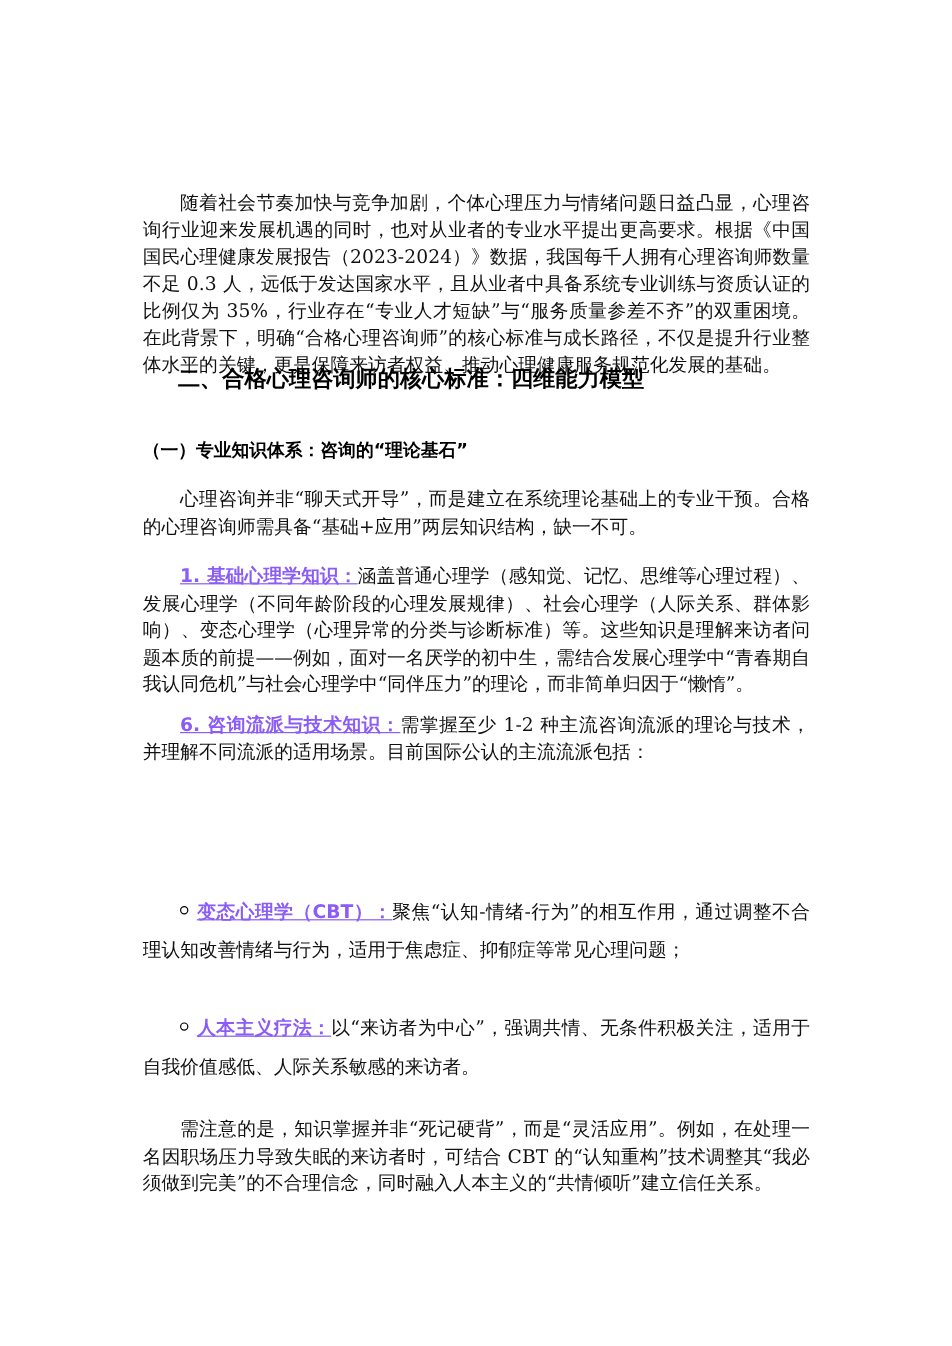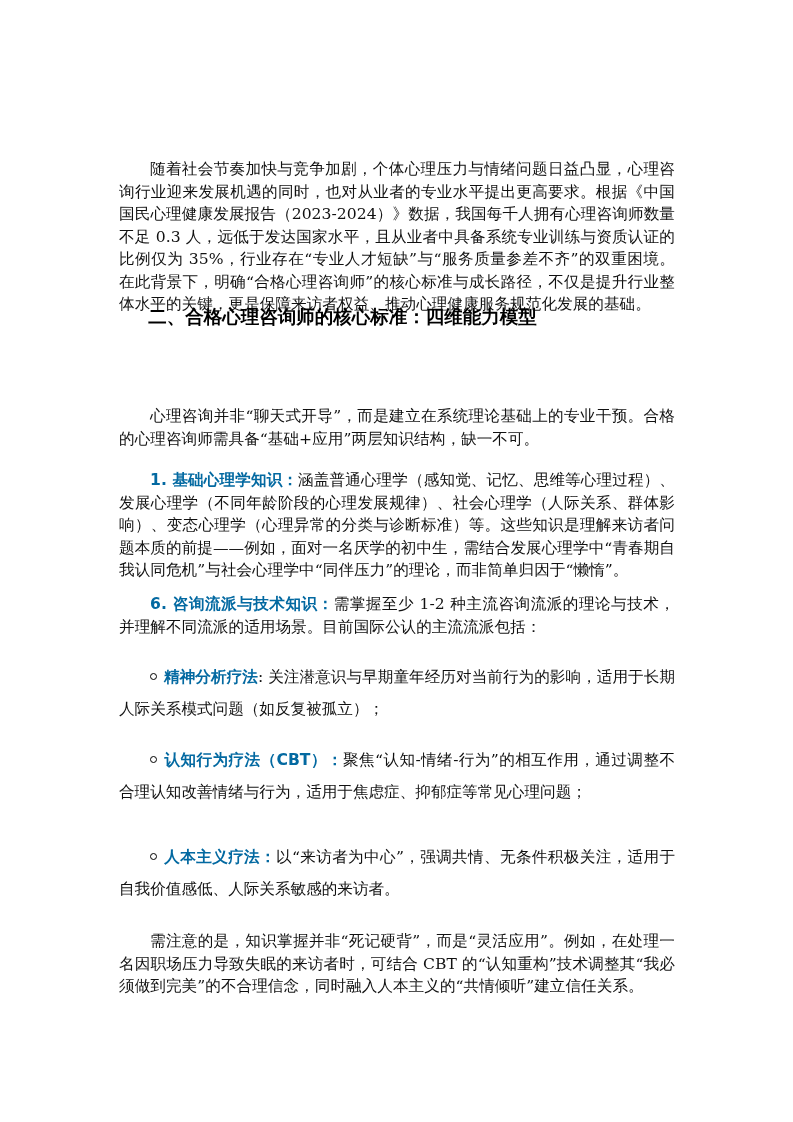--- a/index.html
+++ b/index.html
@@ -53,21 +53,22 @@
       font-family: "DejaVu Sans", "Liberation Sans", sans-serif;
       font-weight: bold;
       font-size: 14.8px;
       line-height: 22px;
       margin: 0;
       color: #000;
     }
     .bold-lead {
       font-family: "DejaVu Sans", "Liberation Sans", sans-serif;
       font-weight: bold;
-      color: #0369a1;
+      color: #8b5cf6;
+      text-decoration: underline;
     }
     .bullet-para {
       position: absolute;
       left: 119px;
       width: 556px;
       font-size: 15.6px;
       line-height: 32px;
       text-align: justify;
       margin: 0;
       text-indent: 31px;
@@ -87,28 +88,28 @@
   </style>
 </head>
 <body>
 
 <div class="page">
 
   <p class="para indent" style="top:158px;">随着社会节奏加快与竞争加剧，个体心理压力与情绪问题日益凸显，心理咨询行业迎来发展机遇的同时，也对从业者的专业水平提出更高要求。根据《中国国民心理健康发展报告（2023-2024）》数据，我国每千人拥有心理咨询师数量不足 0.3 人，远低于发达国家水平，且从业者中具备系统专业训练与资质认证的比例仅为 35%，行业存在“专业人才短缺”与“服务质量参差不齐”的双重困境。在此背景下，明确“合格心理咨询师”的核心标准与成长路径，不仅是提升行业整体水平的关键，更是保障来访者权益、推动心理健康服务规范化发展的基础。</p>
 
   <h2 class="section-title">二、合格心理咨询师的核心标准：四维能力模型</h2>
 
+  <h3 class="sub-title">（一）专业知识体系：咨询的“理论基石”</h3>
 
   <p class="para indent" style="top:405px;">心理咨询并非“聊天式开导”，而是建立在系统理论基础上的专业干预。合格的心理咨询师需具备“基础+应用”两层知识结构，缺一不可。</p>
 
   <p class="para indent" style="top:469px;"><span class="bold-lead">1. 基础心理学知识：</span><span>涵盖普通心理学（感知觉、记忆、思维等心理过程）、发展心理学（不同年龄阶段的心理发展规律）、社会心理学（人际关系、群体影响）、变态心理学（心理异常的分类与诊断标准）等。这些知识是理解来访者问题本质的前提——例如，面对一名厌学的初中生，需结合发展心理学中“青春期自我认同危机”与社会心理学中“同伴压力”的理论，而非简单归因于“懒惰”。</span></p>
 
   <p class="para indent" style="top:593px;"><span class="bold-lead">6. 咨询流派与技术知识：</span><span>需掌握至少 1-2 种主流咨询流派的理论与技术，并理解不同流派的适用场景。目前国际公认的主流流派包括：</span></p>
 
-  <p class="bullet-para" style="top:661px;"><span class="bullet-dot"></span><span class="bold-lead">精神分析疗法</span><span>:</span><span> 关注潜意识与早期童年经历对当前行为的影响，适用于长期人际关系模式问题（如反复被孤立）；</span></p>
 
-  <p class="bullet-para" style="top:744px;"><span class="bullet-dot"></span><span class="bold-lead">认知行为疗法（CBT）</span><span class="bold-lead">：</span><span>聚焦“认知-情绪-行为”的相互作用，通过调整不合理认知改善情绪与行为，适用于焦虑症、抑郁症等常见心理问题；</span></p>
+  <p class="bullet-para" style="top:744px;"><span class="bullet-dot"></span><span class="bold-lead">变态心理学（CBT）</span><span class="bold-lead">：</span><span>聚焦“认知-情绪-行为”的相互作用，通过调整不合理认知改善情绪与行为，适用于焦虑症、抑郁症等常见心理问题；</span></p>
 
   <p class="bullet-para" style="top:828px;margin-top:13px;"><span class="bullet-dot"></span><span class="bold-lead">人本主义疗法</span><span class="bold-lead">：</span><span>以“来访者为中心”，强调共情、无条件积极关注，适用于自我价值感低、人际关系敏感的来访者。</span></p>
 
   <p class="para indent" style="top:906px;margin-top:24px;">需注意的是，知识掌握并非“死记硬背”，而是“灵活应用”。例如，在处理一名因职场压力导致失眠的来访者时，可结合 CBT 的“认知重构”技术调整其“我必须做到完美”的不合理信念，同时融入人本主义的“共情倾听”建立信任关系。</p>
 
 </div>
 
 </body></html>

